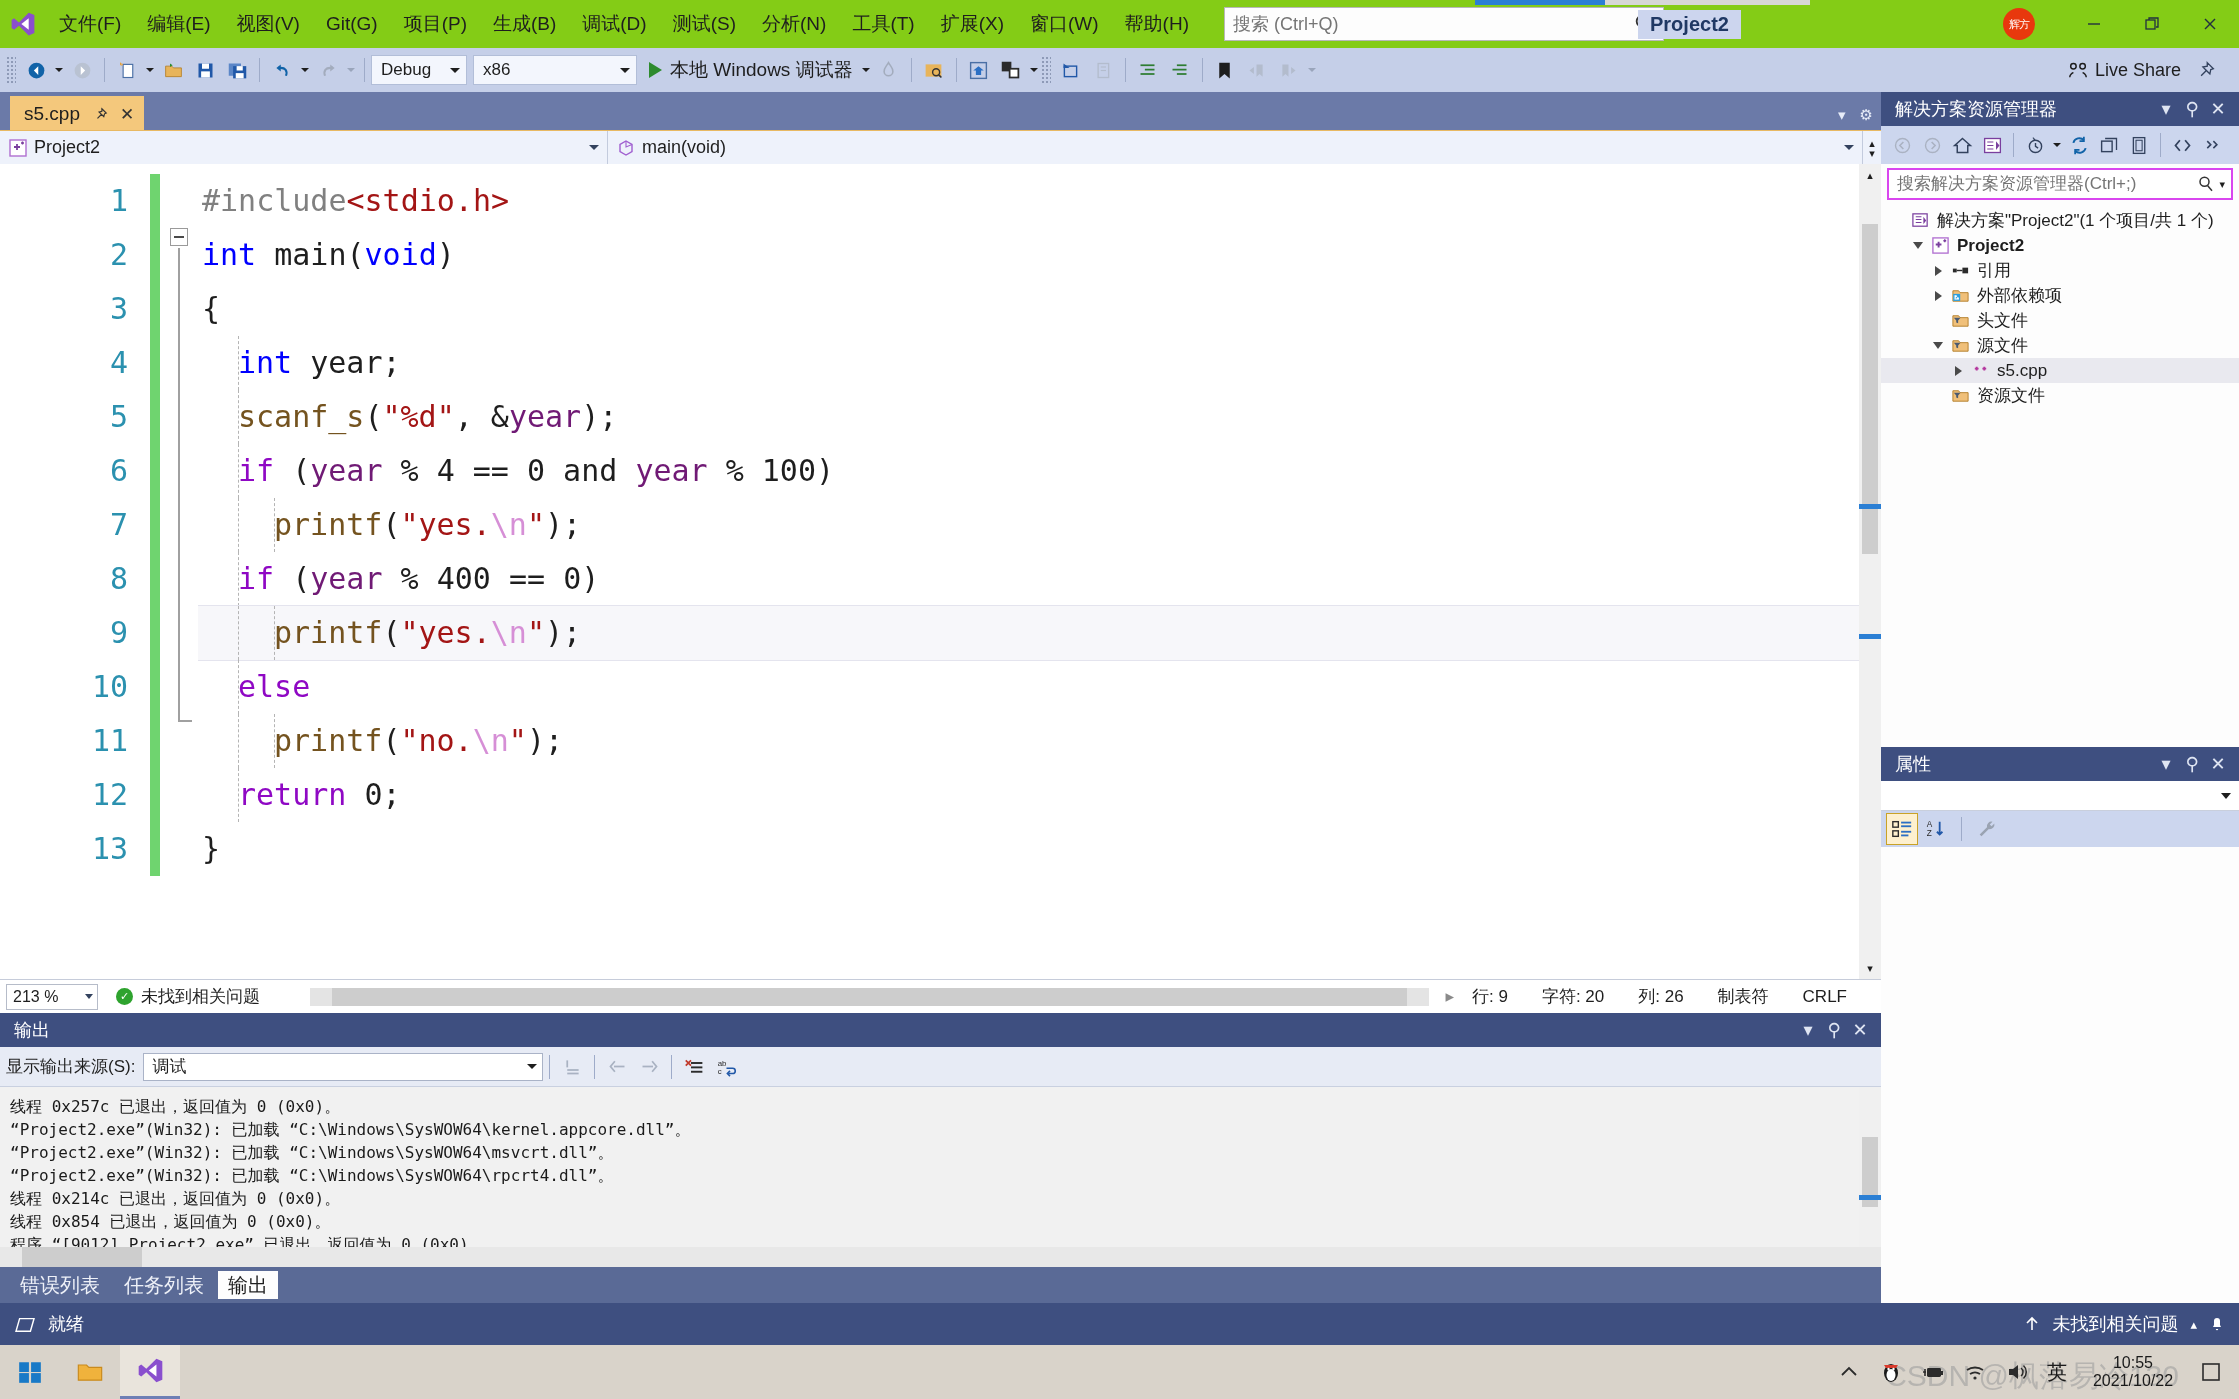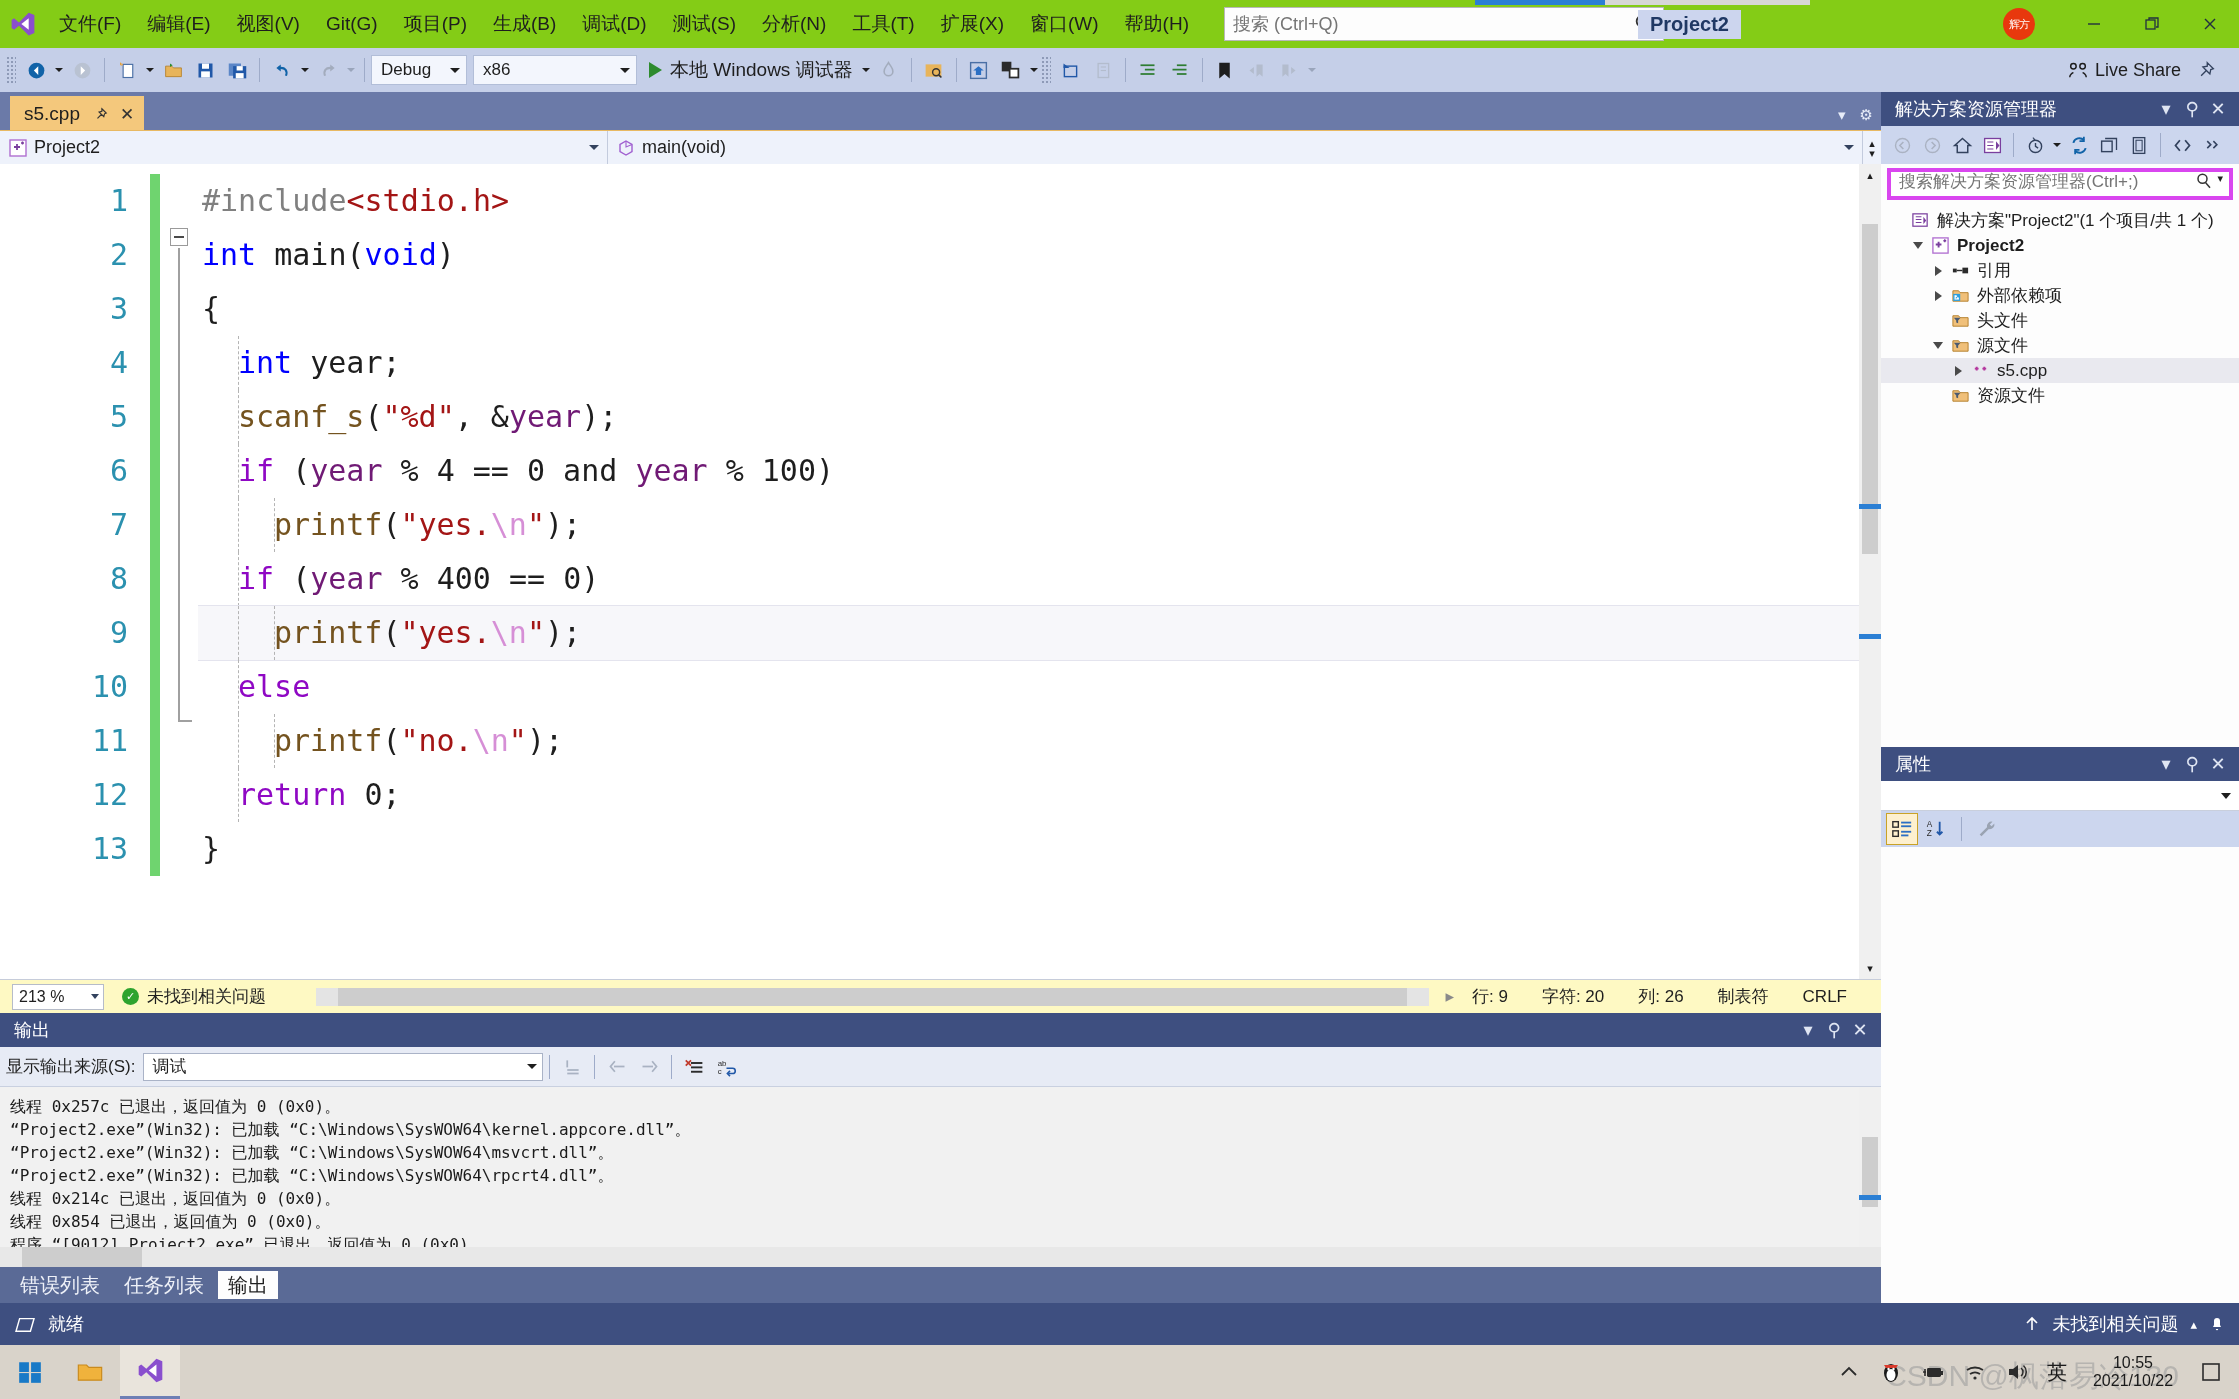--- a/index.html
+++ b/index.html
@@ -140,22 +140,22 @@
   .k-esc { color:#d68fd6; }
   .k-op  { color:#1e1e1e; }
 
   .ed-scroll-v { position:absolute; right:0; top:0; width:22px; bottom:0; background:#f0f0f0; }
   .ed-scroll-v .up,.ed-scroll-v .dn { height:22px; display:flex; align-items:center; justify-content:center; }
   .ed-thumb { position:absolute; left:3px; right:3px; top:60px; height:330px; background:#cdcdcd; }
   .ed-mark-blue { position:absolute; right:0; width:22px; height:5px; background:#2b7fd4; top:340px; }
   .ed-mark-blue2 { position:absolute; right:0; width:22px; height:5px; background:#2b7fd4; top:470px; }
 
   .ed-status {
-    height:34px; background:#fef9c3; display:flex; align-items:center; font-size:17px;
-    border-top:1px solid #c6ccda; padding-left:12px; flex:0 0 34px;
+    height:34px; background:#ffffff; display:flex; align-items:center; font-size:17px;
+    border-top:1px solid #c6ccda; padding-left:6px; flex:0 0 34px;
   }
   .zoom-combo { width:92px; height:26px; border:1px solid #b6bcc9; background:#fff; display:flex;
     align-items:center; padding:0 4px 0 6px; font-size:16px; margin-right:18px; }
   .zoom-combo .za { margin-left:auto; border-left:4px solid transparent; border-right:4px solid transparent; border-top:5px solid #33425e; }
   .ok-dot { width:17px;height:17px;border-radius:50%; background:#2ea32e; margin-right:8px; display:flex;align-items:center;justify-content:center; }
   .ok-dot::after { content:"✓"; color:#fff; font-size:11px; line-height:1; }
   .hscroll { flex:1; height:18px; background:#e4e4e4; margin:0 16px; position:relative; }
   .hscroll .hthumb { position:absolute; left:22px; right:22px; top:0; bottom:0; background:#cdcdcd; }
   .ed-status .st { margin-right:34px; white-space:nowrap; }
 
@@ -182,22 +182,22 @@
   .out-hscroll .th { position:absolute; left:22px; width:120px; top:0; bottom:0; background:#cdcdcd; }
   .bottom-tabs { height:36px; background:#5a6a96; display:flex; align-items:center; padding-left:10px; gap:4px; flex:0 0 36px; }
   .btab { height:28px; display:flex; align-items:center; padding:0 10px; font-size:20px; color:#eef1f8; }
   .btab.active { background:#fdfdfd; color:#1e1e1e; }
 
   
   .se-panel { display:flex; flex-direction:column; background:#fdfdfd; flex:0 0 auto; height:655px; }
   .se-toolbar { height:38px; background:#ccd6ee; display:flex; align-items:center; padding:0 6px; flex:0 0 38px; }
   .se-tb { width:30px; height:30px; display:flex; align-items:center; justify-content:center; }
   .se-tb svg { width:21px; height:21px; }
-  .se-search { height:32px; margin:4px 6px 4px 6px; background:#fff; border:4px solid #d946ef;
-    display:flex; align-items:flex-start; padding:0 6px 0 8px; flex:0 0 32px; }
+  .se-search { height:32px; margin:4px 6px 4px 6px; background:#fff; border:2px solid #d946ef;
+    display:flex; align-items:center; padding:0 6px 0 8px; flex:0 0 32px; }
   .se-search input { border:none; outline:none; background:transparent; flex:1; font-size:17px;
     font-family:"Liberation Sans",sans-serif; color:#6f6f6f; }
   .se-tree { flex:1; overflow:hidden; padding-top:4px; font-size:17px; background:#fdfdfd; }
   .tnode { height:25px; display:flex; align-items:center; padding-left:4px; white-space:nowrap; }
   .tnode.sel { background:#e9e9ef; }
   .tw { width:22px; flex:0 0 22px; display:flex; align-items:center; justify-content:center; }
   .tri-r { width:0;height:0;border-left:7px solid #4a4a4a; border-top:5px solid transparent; border-bottom:5px solid transparent; }
   .tri-d { width:0;height:0;border-top:7px solid #4a4a4a; border-left:5px solid transparent; border-right:5px solid transparent; }
   .ticon { width:22px; height:20px; flex:0 0 22px; margin-right:6px; display:flex; align-items:center; justify-content:center; }
   .ticon svg { width:19px; height:19px; }

